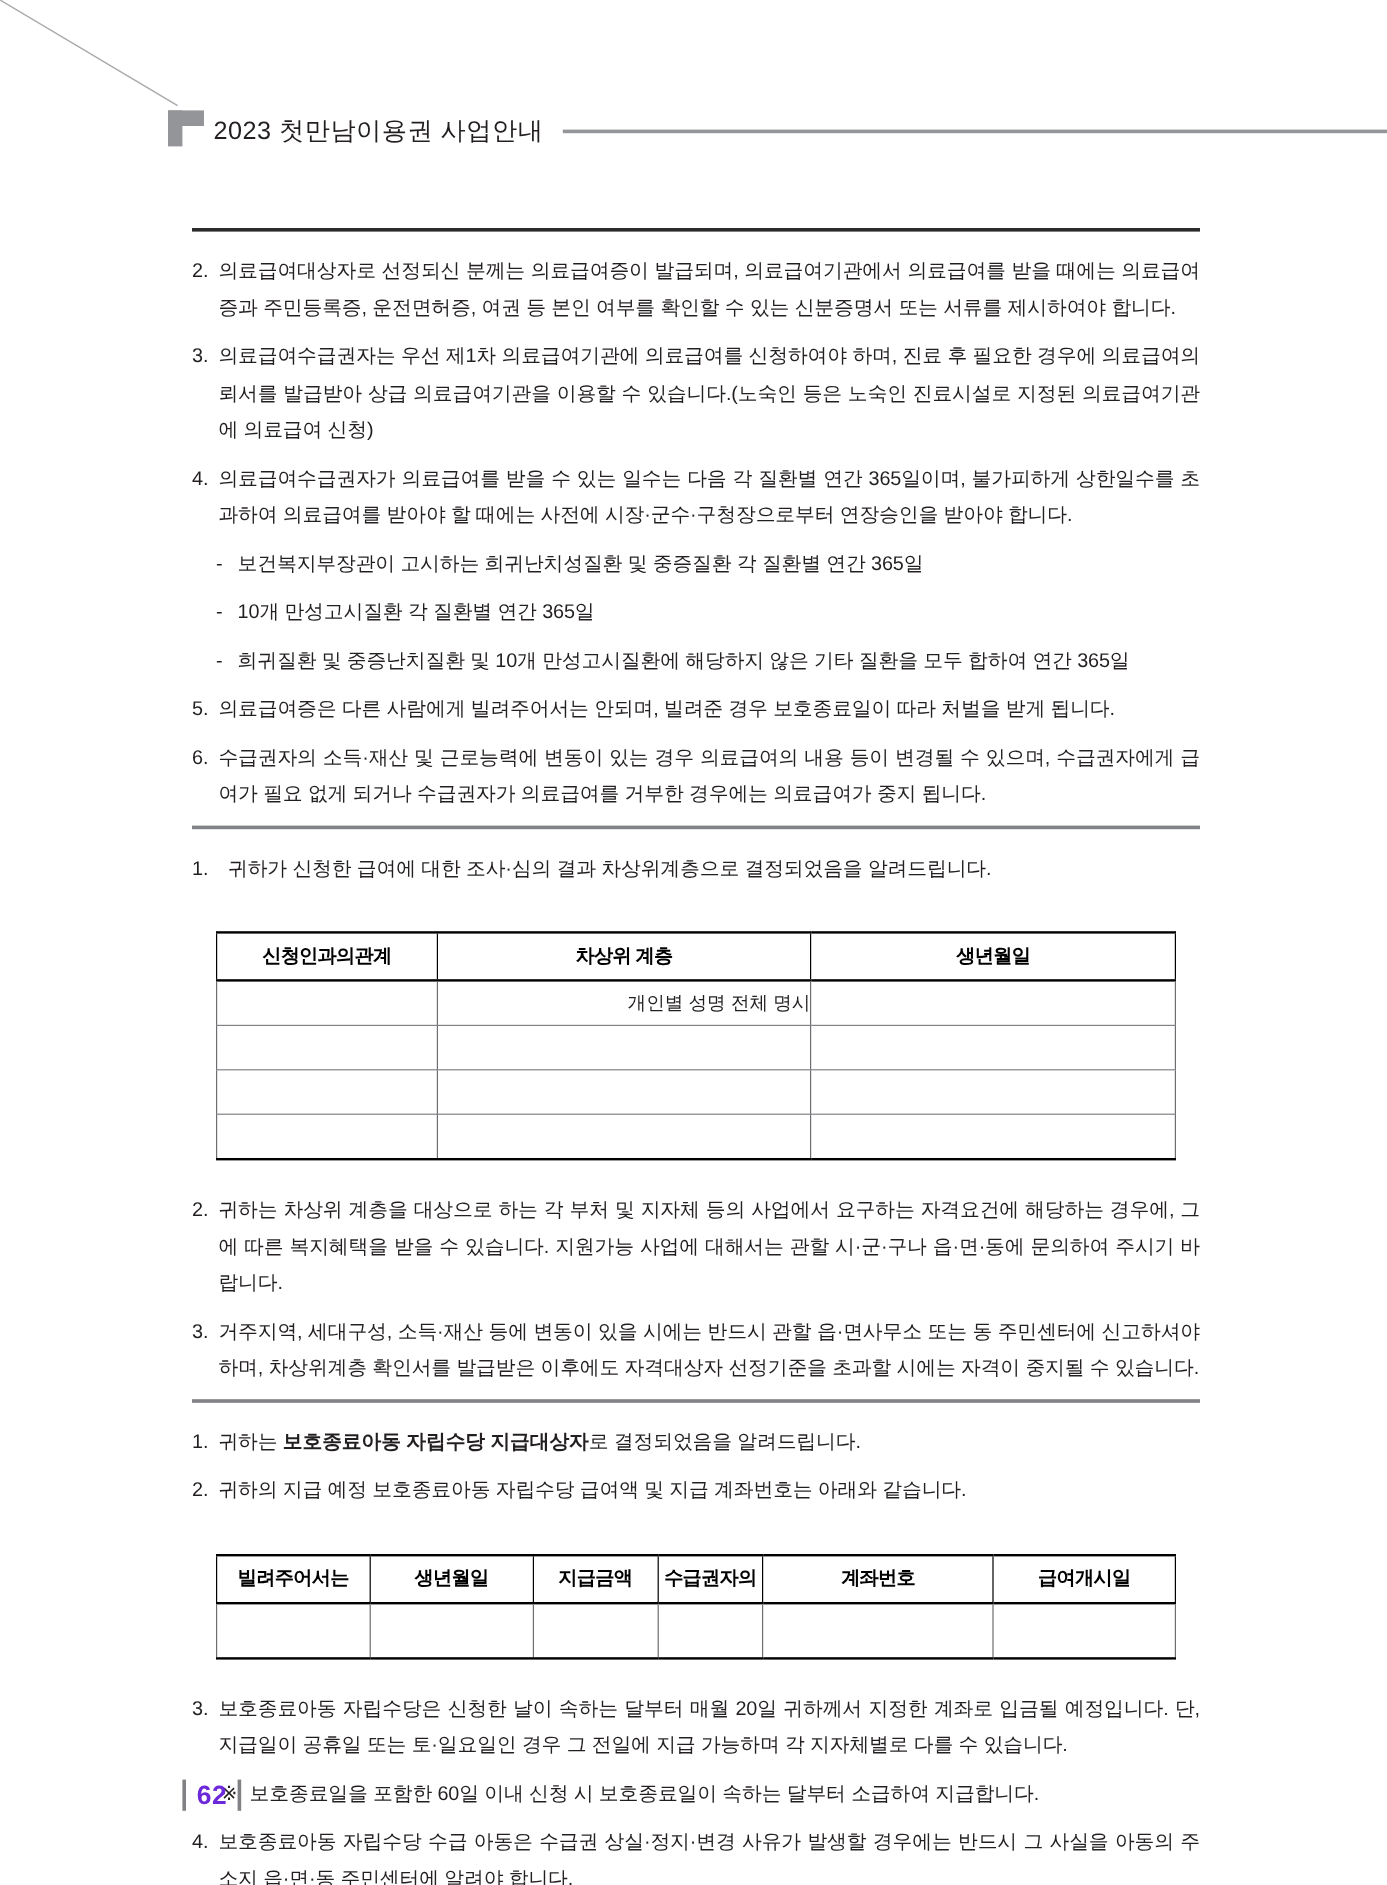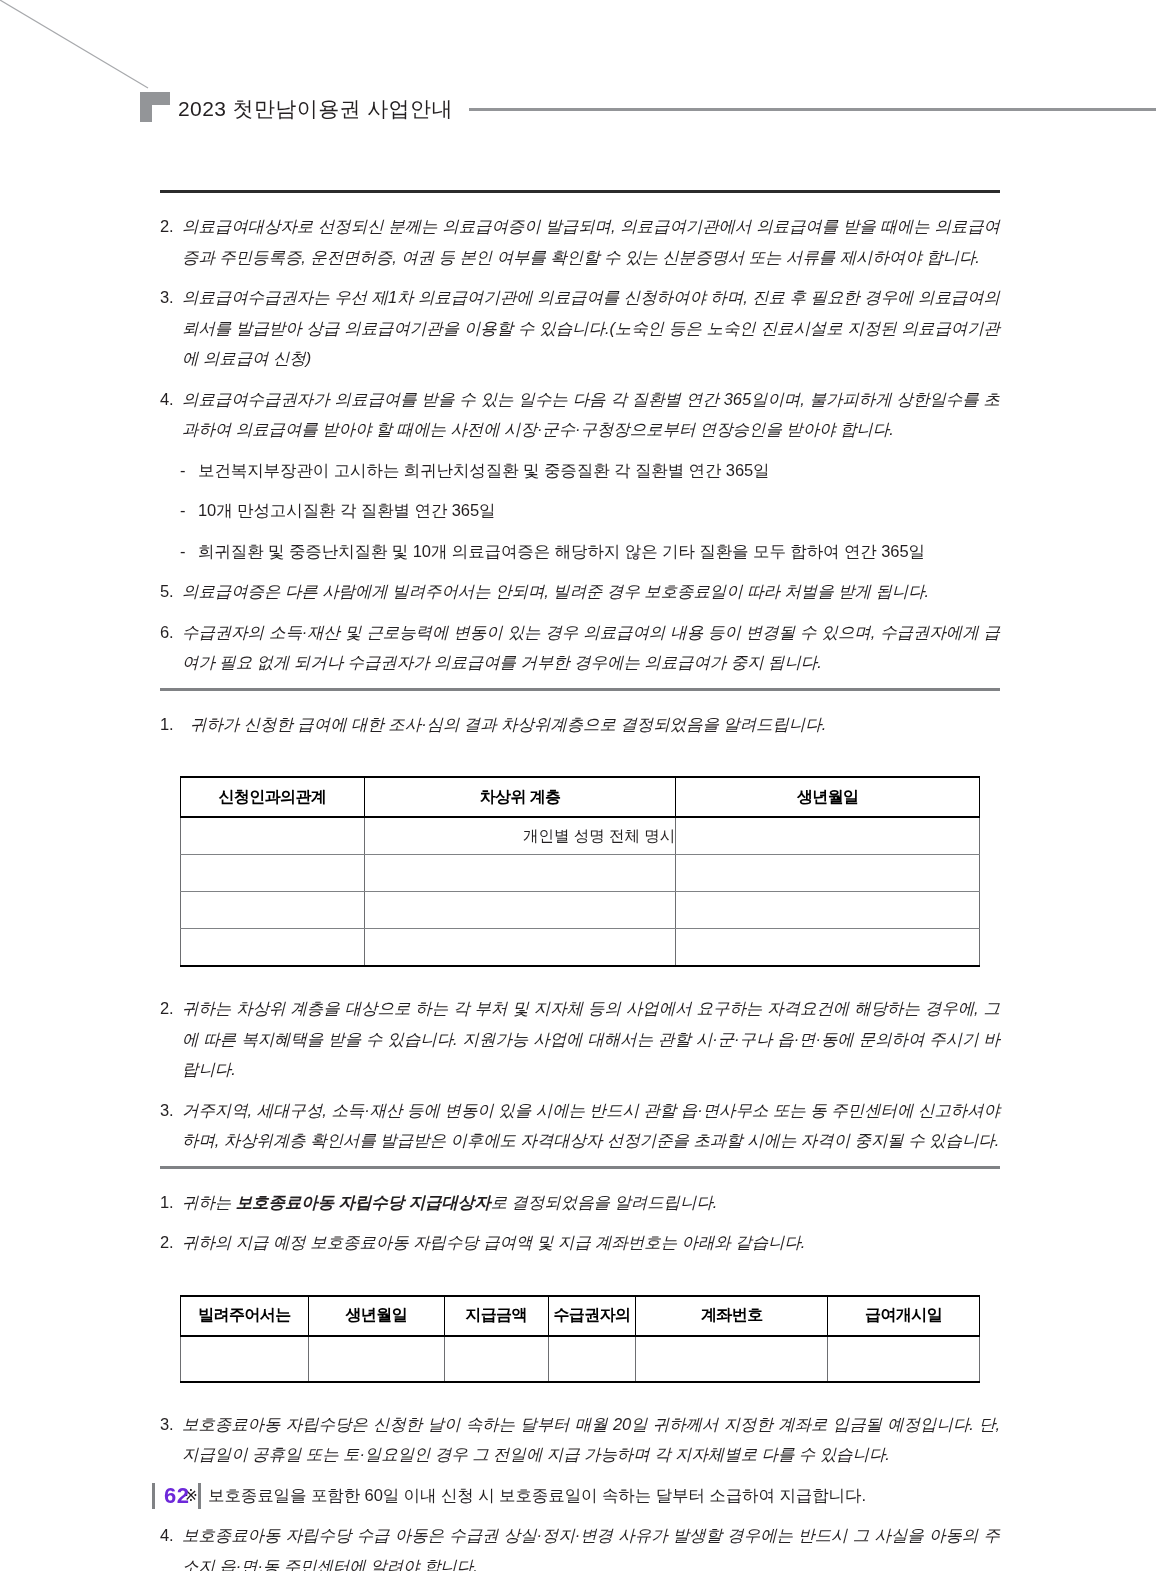--- a/index.html
+++ b/index.html
@@ -113,21 +113,20 @@
     width: 22px;
     text-align: left;
     white-space: nowrap;
   }
   .item-num.wide { width: 30px; }
   .item-body {
     flex: 1 1 auto;
     text-align: justify;
     text-justify: inter-character;
     text-align-last: left;
-    font-style: italic;
   }
   .item-body b { font-weight: bold; }
 
   .dash {
     display: flex;
     align-items: flex-start;
     font-size: 16.5px;
     line-height: 1.85;
     letter-spacing: -0.1px;
     padding-left: 20px;
@@ -266,21 +265,21 @@
         <span class="dash-body">보건복지부장관이 고시하는 희귀난치성질환 및 중증질환 각 질환별 연간 365일</span>
       </div>
       <div class="gap-sm"></div>
       <div class="dash">
         <span class="dash-mark">-</span>
         <span class="dash-body">10개 만성고시질환 각 질환별 연간 365일</span>
       </div>
       <div class="gap-sm"></div>
       <div class="dash">
         <span class="dash-mark">-</span>
-        <span class="dash-body">희귀질환 및 중증난치질환 및 10개 의료급여증은 해당하지 않은 기타 질환을 모두 합하여 연간 365일</span>
+        <span class="dash-body">희귀질환 및 중증난치질환 및 10개 만성고시질환에 해당하지 않은 기타 질환을 모두 합하여 연간 365일</span>
       </div>
       <div class="gap-sm"></div>
 
       <div class="item">
         <span class="item-num">5.</span>
         <span class="item-body">의료급여증은 다른 사람에게 빌려주어서는 안되며, 빌려준 경우 보호종료일이 따라 처벌을 받게 됩니다.</span>
       </div>
       <div class="gap-sm"></div>
 
       <div class="item">

